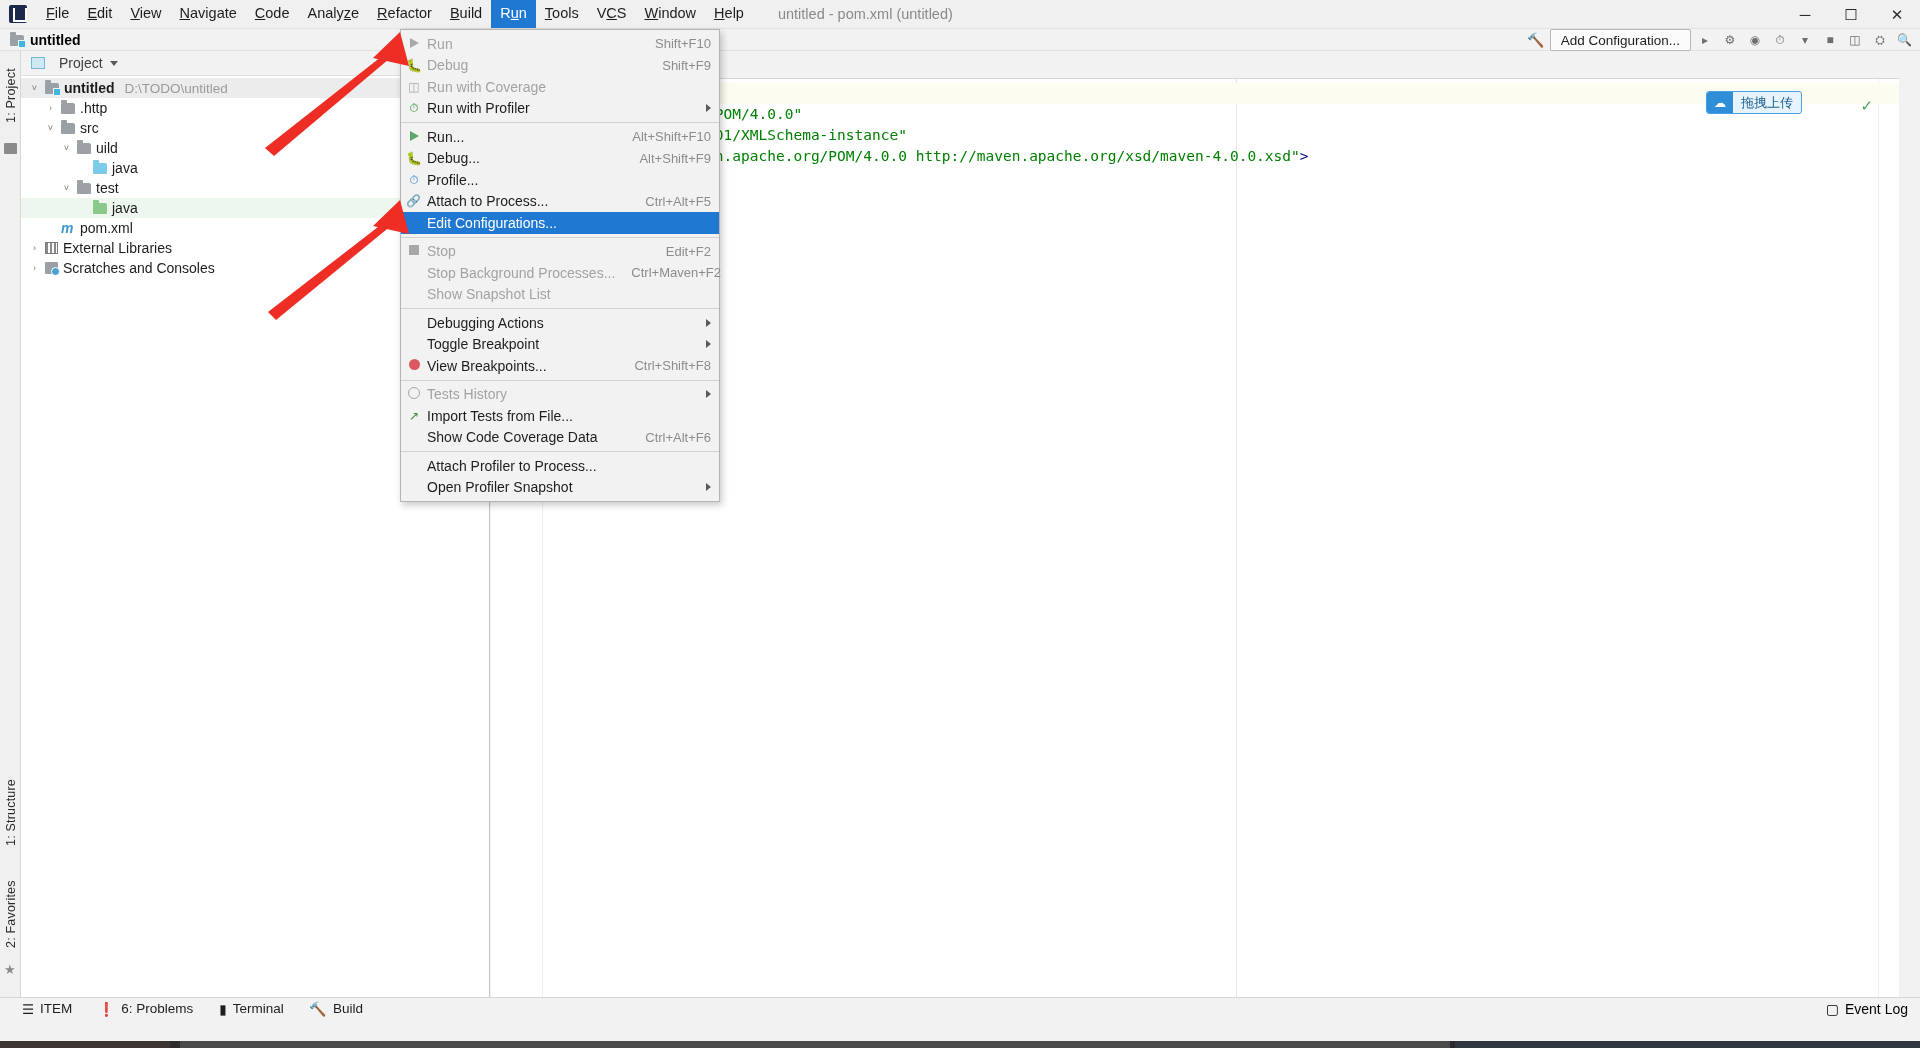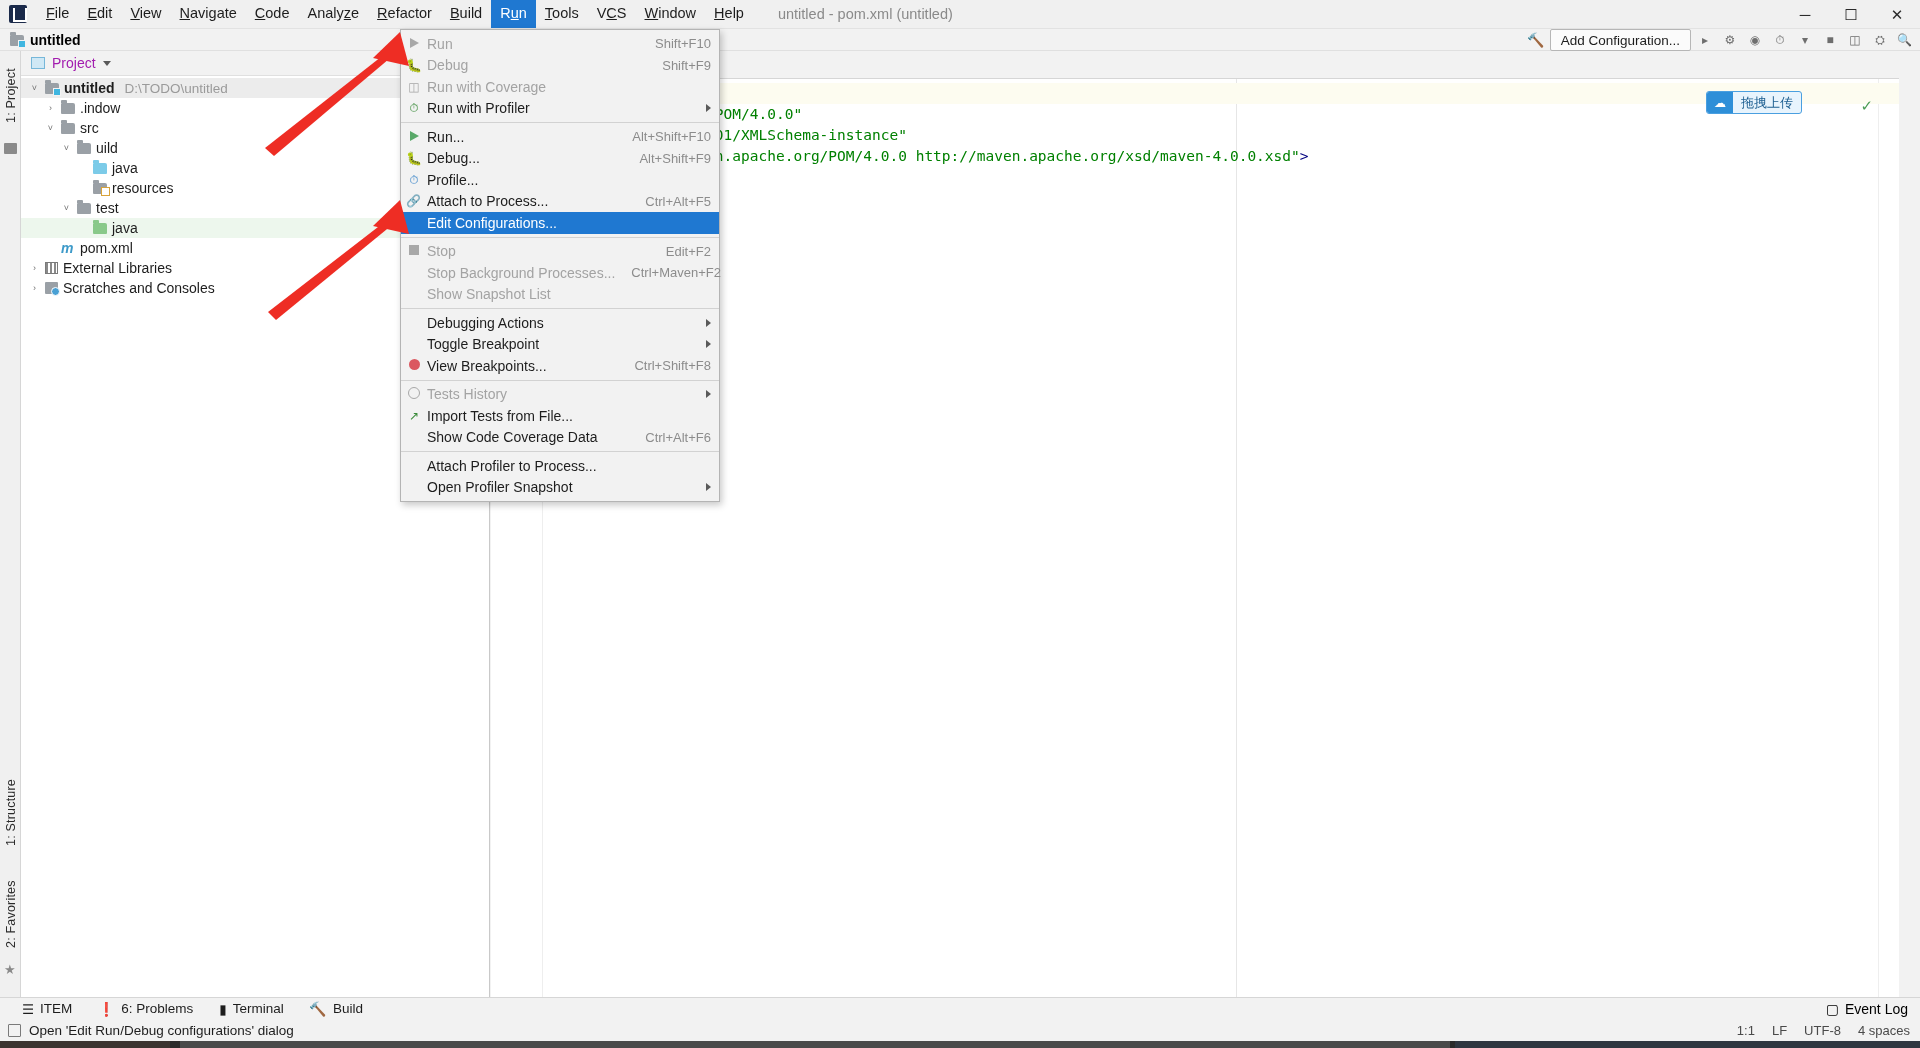--- a/index.html
+++ b/index.html
@@ -137,21 +137,21 @@
     position: absolute; left: 21px; top: 51px; width: 469px; height: 947px;
     background: #fff; border-right: 1px solid #c9c9c9;
   }
   .proj-header {
     height: 25px; background: #f2f2f2; border-bottom: 1px solid #e0e0e0;
     display: flex; align-items: center; padding-left: 10px; gap: 7px;
   }
   .proj-header .sq {
     width: 14px; height: 12px; background: #cfe8f5; border: 1px solid #76b7d9;
   }
-  .proj-header .lbl { font-size: 14px; color: #a21caf; }
+  .proj-header .lbl { font-size: 14px; color: #404040; margin-left: 7px; }
   .caret-dn {
     width: 0; height: 0; border-left: 4.5px solid transparent;
     border-right: 4.5px solid transparent; border-top: 5px solid #5a5a5a;
   }
   .proj-header .gear {
     margin-left: auto; margin-right: 10px; font-size: 14px; color: #6e6e6e;
   }
   .tree { padding-top: 2px; font-size: 14px; }
   .tree-row {
     height: 20px; display: flex; align-items: center; gap: 5px;
@@ -378,41 +378,36 @@
     <div class="tree" id="tree">
         <div class="tree-row selected" style="padding-left: 8px;">
           <span class="arrow">˅</span>
           <span class="folder-ic mod"></span>
           <span class="tree-label bold">untitled</span>
           <span class="tree-path">D:\TODO\untitled</span>
         </div>
         <div class="tree-row" style="padding-left: 24px;">
           <span class="arrow">›</span>
           <span class="folder-ic"></span>
-          <span class="tree-label">.indow</span>
+          <span class="tree-label">.http</span>
         </div>
         <div class="tree-row" style="padding-left: 24px;">
           <span class="arrow">˅</span>
           <span class="folder-ic"></span>
           <span class="tree-label">src</span>
         </div>
         <div class="tree-row" style="padding-left: 40px;">
           <span class="arrow">˅</span>
           <span class="folder-ic"></span>
           <span class="tree-label">uild</span>
         </div>
         <div class="tree-row" style="padding-left: 56px;">
           <span class="arrow"></span>
           <span class="folder-ic src"></span>
           <span class="tree-label">java</span>
-        </div>
-        <div class="tree-row" style="padding-left: 56px;">
-          <span class="arrow"></span>
-          <span class="folder-ic res"></span>
-          <span class="tree-label">resources</span>
         </div>
         <div class="tree-row" style="padding-left: 40px;">
           <span class="arrow">˅</span>
           <span class="folder-ic"></span>
           <span class="tree-label">test</span>
         </div>
         <div class="tree-row green" style="padding-left: 56px;">
           <span class="arrow"></span>
           <span class="folder-ic test"></span>
           <span class="tree-label">java</span>
@@ -579,32 +574,20 @@
     <div class="bb-item">
       <span class="hammer">🔨</span>
       <span>Build</span>
     </div>
     <div class="bb-right">
       <span>▢</span>
       <span>Event Log</span>
     </div>
   </div>
 
-  <div class="statusbar">
-    <div class="sb-left">
-      <span class="sb-ic"></span>
-      <span>Open 'Edit Run/Debug configurations' dialog</span>
-    </div>
-    <div class="sb-right">
-      <span>1:1</span>
-      <span>LF</span>
-      <span>UTF-8</span>
-      <span>4 spaces</span>
-    </div>
-  </div>
 
   <div class="taskbar">
     <div class="seg1"></div>
     <div class="seg2"></div>
     <div class="seg3"></div>
   </div>
 
 </div>
 
 </body></html>

